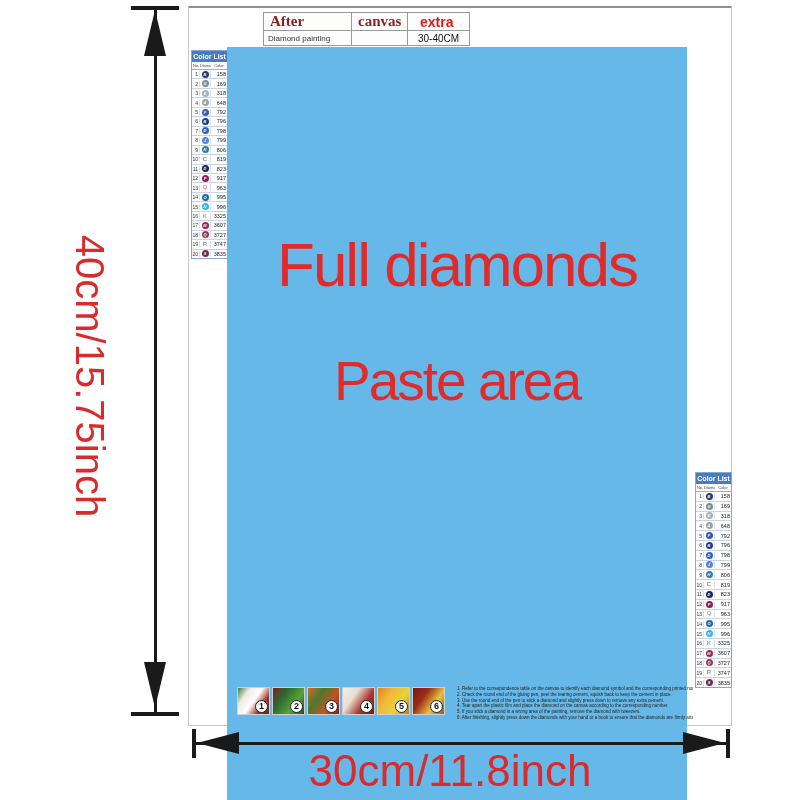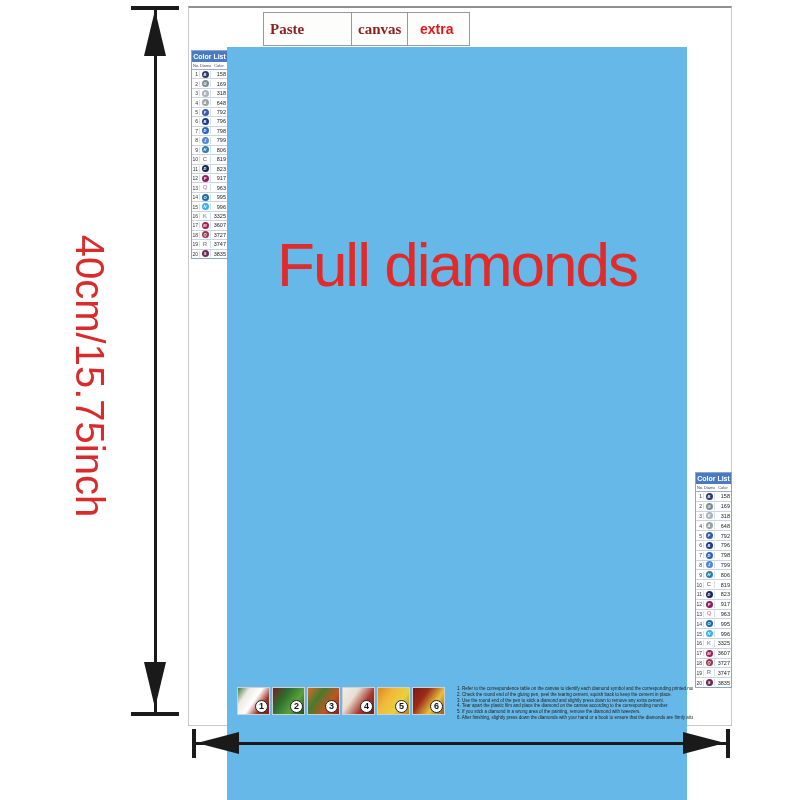--- a/index.html
+++ b/index.html
@@ -103,29 +103,35 @@
 </head>
 <body>
 
 <div class="stage">
 
   <div class="sheet">
 
     <table class="itable">
       <tbody>
           <tr>
-        <td class="h" style="width:88px">Paste</td>
+        <td class="h" style="width:88px">After</td>
         <td class="h" style="width:56px">canvas</td>
         <td class="h size" style="width:62px">extra</td>
       </tr>
+      <tr>
+        <td class="d">Diamond painting</td>
+        <td class="d"></td>
+        <td class="d size">30-40CM</td>
+      </tr>
     </tbody>
       </table>
 
     <div class="paste">
       <div class="l1">Full diamonds</div>
+      <div class="l2">Paste area</div>
     </div>
 
     <div class="clist left">
       <div class="clist-title">Color List</div>
       <div class="clist-sub">
         <span class="c-no">No.</span>
         <span class="c-sym">Diamond</span>
         <span class="c-code">Color</span>
       </div>
       <div class="clist-rows">
@@ -379,13 +385,14 @@
   <div class="v-cap-bot"></div>
   <div class="v-head-up"></div>
   <div class="v-head-down"></div>
   <div class="dim-v">40cm/15.75inch</div>
 
   <div class="h-line"></div>
   <div class="h-cap-left"></div>
   <div class="h-cap-right"></div>
   <div class="h-head-left"></div>
   <div class="h-head-right"></div>
+  <div class="dim-h">30cm/11.8inch</div>
 </div>
 
 </body></html>

